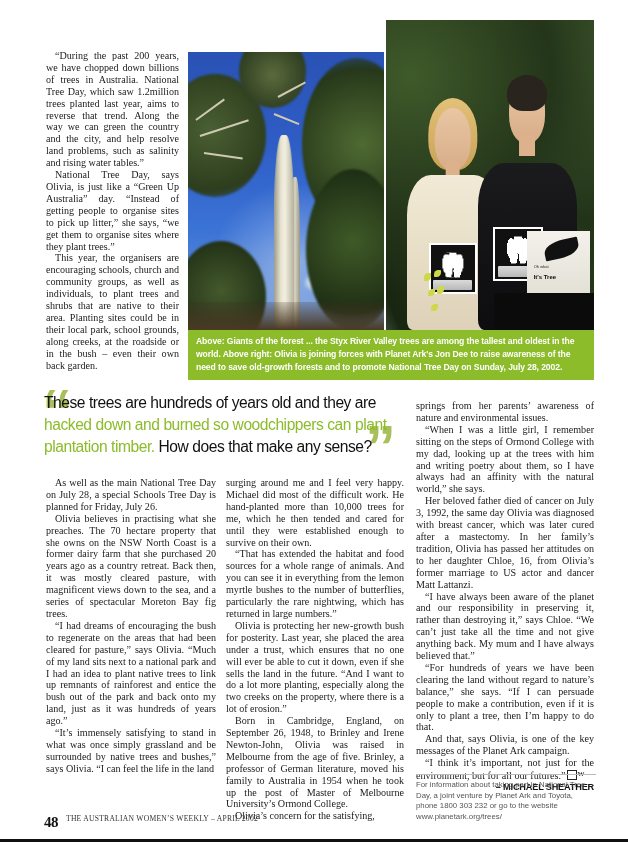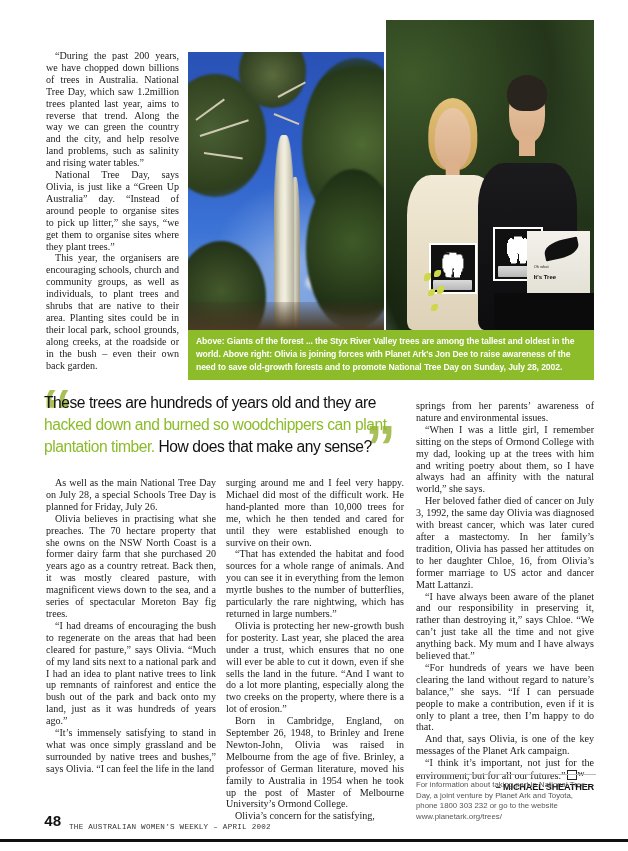--- a/index.html
+++ b/index.html
@@ -348,23 +348,23 @@
     left: 0; right: 0;
     bottom: 9px;
     height: 3px;
     background: #111111;
   }
   .footer {
     position: absolute;
     left: 44px;
     bottom: 20px;
     display: flex;
-    align-items: flex-end;
+    align-items: flex-start;
     gap: 8px;
-    font-family: Liberation Mono, monospace;
+    font-family: Liberation Serif, serif;
     color: #333;
   }
   .folio { font-size: 15px; font-weight: bold; color: #111; letter-spacing: -0.5px; }
   .pubname { font-size: 7.6px; letter-spacing: 0.25px; }
 </style>
 </head>
 <body>
 
 <div class="page">
 
@@ -428,21 +428,21 @@
     </div>
     <div class="black-band"></div>
   </div>
 
   <div class="caption-band">
     <div class="caption-text">Above: Giants of the forest ... the Styx River Valley trees are among the tallest and oldest in the world. Above right: Olivia is joining forces with Planet Ark's Jon Dee to raise awareness of the need to save old-growth forests and to promote National Tree Day on Sunday, July 28, 2002.</div>
   </div>
 
   <div class="col col-a-top">
     <p>“During the past 200 years, we have chopped down billions of trees in Australia. National Tree Day, which saw 1.2million trees planted last year, aims to reverse that trend. Along the way we can green the country and the city, and help resolve land problems, such as salinity and rising water tables.”</p>
-    <p>National Tree Day, says Olivia, is just like a “Green Up Australia” day. “Instead of around people to organise sites to pick up litter,” she says, “we get them to organise sites where they plant trees.”</p>
+    <p>National Tree Day, says Olivia, is just like a “Green Up Australia” day. “Instead of getting people to organise sites to pick up litter,” she says, “we get them to organise sites where they plant trees.”</p>
     <p>This year, the organisers are encouraging schools, church and community groups, as well as individuals, to plant trees and shrubs that are native to their area. Planting sites could be in their local park, school grounds, along creeks, at the roadside or in the bush – even their own back garden.</p>
   </div>
 
   <div class="pullquote">
     <div class="qmark qmark-open">“</div>
     <div class="qmark qmark-close">”</div>
     <div class="pq-lines">
       <span>These trees are hundreds of years old and they are</span>
       <span class="g">hacked down and burned so woodchippers can plant</span>
       <span class="g">plantation timber.</span>

